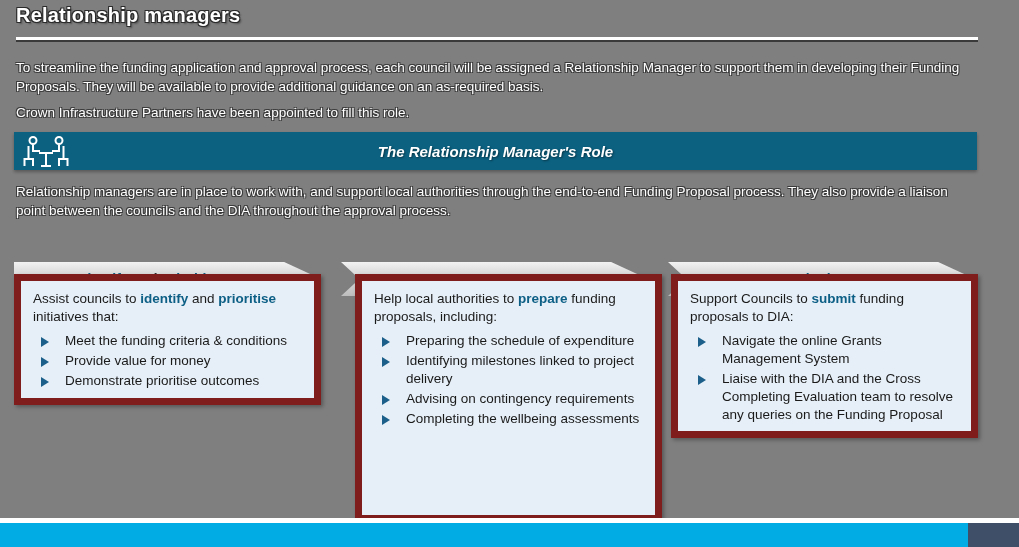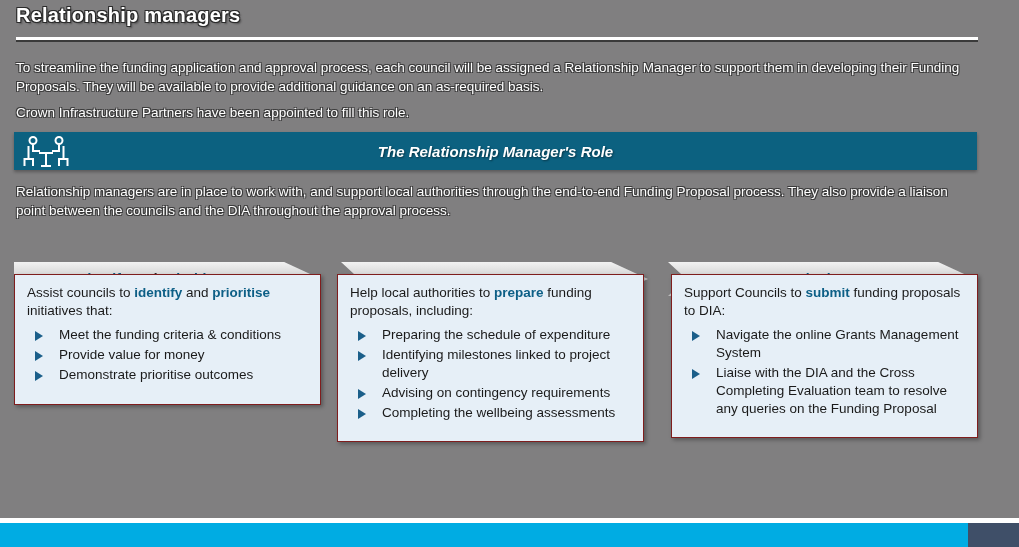--- a/index.html
+++ b/index.html
@@ -131,30 +131,30 @@
     clip-path: polygon(0 0, 88% 0, 100% 50%, 88% 100%, 0 100%, 6% 50%);
   }
   .chev-2 .chev-label, .chev-3 .chev-label { padding-left: 14px; }
   .chev-label { padding-right: 34px; white-space: nowrap; }
   .chev .dark { color: #2d2d2d; }
 
   
   .box {
     position: absolute;
     background: #e6eff7;
-    border: 1px solid #7f1d1d;
+    border: 7px solid #7f1d1d;
     box-shadow: 2px 2px 4px rgba(0,0,0,.32);
     padding: 9px 12px 11px 12px;
     box-sizing: border-box;
     font-size: 13.5px;
     line-height: 18px;
     color: #1a1a1a;
   }
   .box-1 { left: 14px;  top: 274px; width: 307px; height: 131px; }
-  .box-2 { left: 337px; top: 274px; width: 307px; height: 168px; }
+  .box-2 { left: 355px; top: 274px; width: 307px; height: 248px; }
   .box-3 { left: 671px; top: 274px; width: 307px; height: 164px; }
 
   .box-lead { margin: 0 0 2px 0; }
   .box-lead .hl { color: #0d5f86; font-weight: bold; }
 
   .bullets { list-style: none; margin: 6px 0 0 0; padding: 0; }
   .bullets li {
     position: relative;
     padding-left: 32px;
     margin-bottom: 2px;

